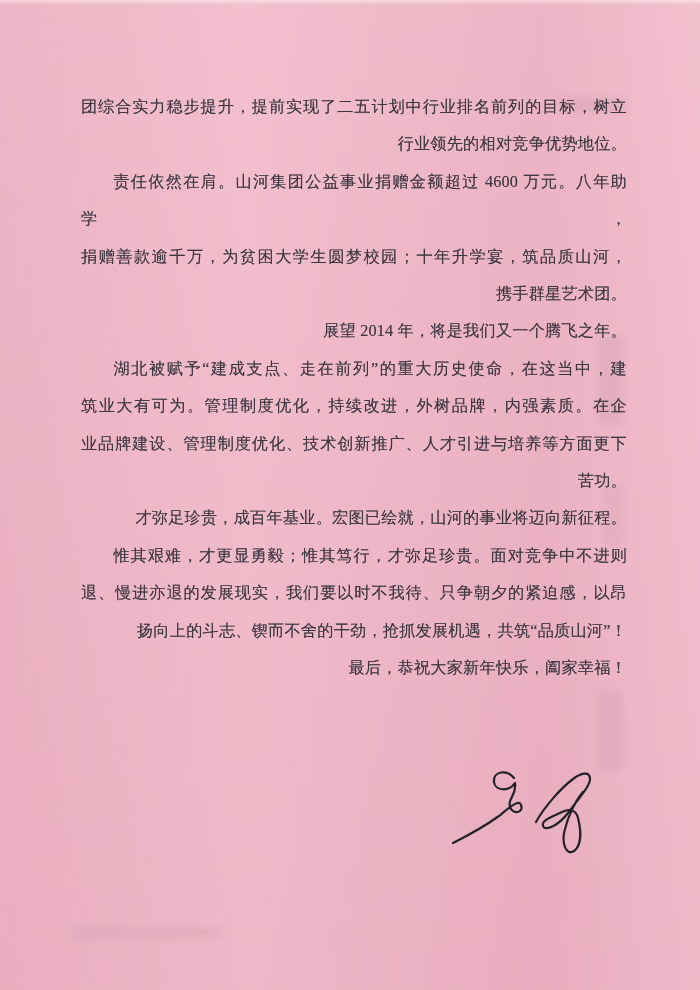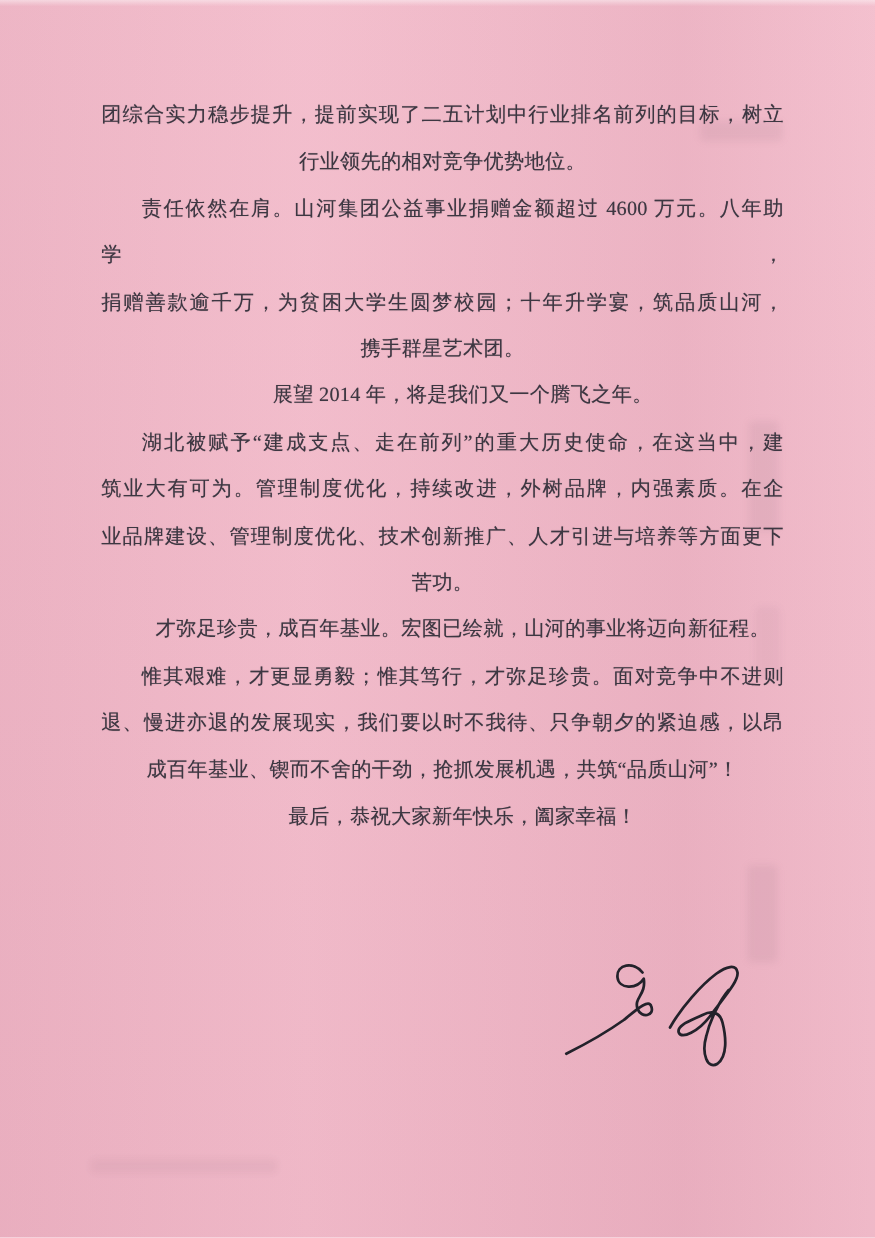--- a/index.html
+++ b/index.html
@@ -18,29 +18,29 @@
     pointer-events: none;
     background:
       linear-gradient(180deg, rgba(255,255,255,0.45) 0px, rgba(255,255,255,0) 5px),
       linear-gradient(90deg, rgba(140,70,95,0.05) 0%, rgba(255,255,255,0.05) 35%,
                       rgba(140,70,95,0.06) 78%, rgba(255,255,255,0.07) 100%),
       linear-gradient(180deg, rgba(255,255,255,0.05) 0%, rgba(140,70,95,0.04) 100%);
   }
   .textblock {
     position: absolute;
     left: 81px;
-    top: 74px;
+    top: 89px;
     width: 546px;
     color: #3d3742;
     font-size: 16.2px;
     line-height: 37.4px;
     letter-spacing: 0.2px;
     text-shadow: 0 0 0.6px rgba(70,60,70,0.55);
   }
-  .line { text-align: center; }
+  .line { text-align: right; }
   .line.fill { text-align: justify; text-align-last: justify; }
   .line.ind { text-indent: 2em; }
   .signature {
     position: absolute;
     left: 437px;
     top: 758px;
     width: 170px;
     height: 110px;
   }
   .ghost {
@@ -75,21 +75,21 @@
       <div class="line fill">捐赠善款逾千万，为贫困大学生圆梦校园；十年升学宴，筑品质山河，</div>
       <div class="line">携手群星艺术团。</div>
       <div class="line ind">展望 2014 年，将是我们又一个腾飞之年。</div>
       <div class="line fill ind">湖北被赋予“建成支点、走在前列”的重大历史使命，在这当中，建</div>
       <div class="line fill">筑业大有可为。管理制度优化，持续改进，外树品牌，内强素质。在企</div>
       <div class="line fill">业品牌建设、管理制度优化、技术创新推广、人才引进与培养等方面更下</div>
       <div class="line">苦功。</div>
       <div class="line ind">才弥足珍贵，成百年基业。宏图已绘就，山河的事业将迈向新征程。</div>
       <div class="line fill ind">惟其艰难，才更显勇毅；惟其笃行，才弥足珍贵。面对竞争中不进则</div>
       <div class="line fill">退、慢进亦退的发展现实，我们要以时不我待、只争朝夕的紧迫感，以昂</div>
-      <div class="line">成百年基业、锲而不舍的干劲，抢抓发展机遇，共筑“品质山河”！</div>
+      <div class="line">扬向上的斗志、锲而不舍的干劲，抢抓发展机遇，共筑“品质山河”！</div>
       <div class="line ind">最后，恭祝大家新年快乐，阖家幸福！</div>
     </div>
 
   <svg class="signature" viewBox="0 0 170 110" fill="none" stroke="#23222b" stroke-width="2.2" stroke-linecap="round" stroke-linejoin="round">
     <path d="M 77 20
              C 70 11, 56 13, 57 24
              C 58 33, 72 34, 78 25
              C 80 38, 70 40, 73 49
              C 76 57, 87 55, 84 47
              C 82 41, 73 49, 62 58

